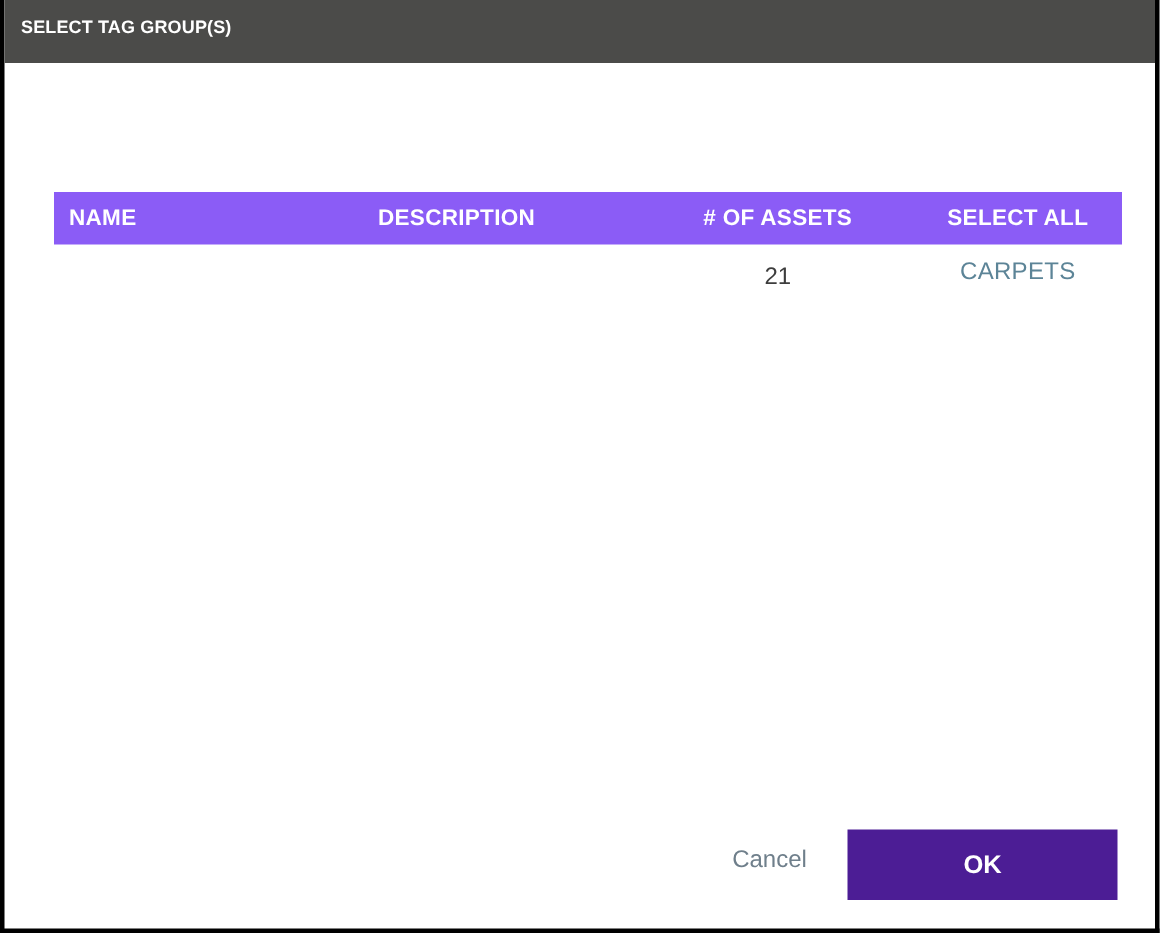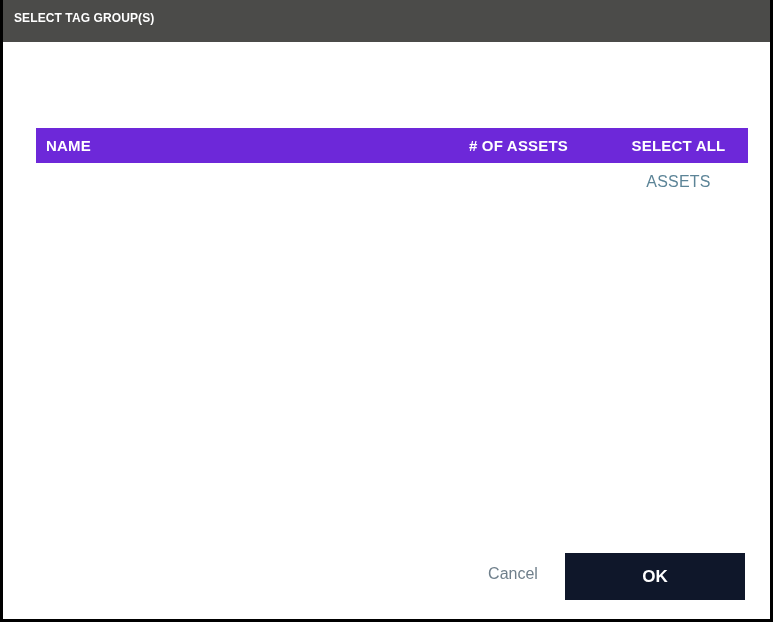--- a/index.html
+++ b/index.html
@@ -117,21 +117,21 @@
   
   .table {
     position: absolute;
     left: 33px;
     top: 128px;
     width: 712px;
   }
   .thead {
     position: relative;
     height: 35px;
-    background: #6d28d9;
+    background: #8b5cf6;
   }
   .th {
     position: absolute;
     top: 0;
     height: 35px;
     line-height: 35px;
     font-size: 15px;
     font-weight: bold;
     color: #ffffff;
     letter-spacing: 0.2px;
@@ -214,48 +214,50 @@
     position: absolute;
     left: 562px;
     top: 5px;
     width: 180px;
     height: 47px;
     line-height: 47px;
     text-align: center;
     font-size: 17px;
     font-weight: bold;
     color: #ffffff;
-    background: #0f172a;
+    background: #4c1d95;
     cursor: pointer;
     user-select: none;
   }
 </style>
 </head>
 <body>
 
 <div class="dialog">
 
   <div class="titlebar">
     <div class="titlebar-text">SELECT TAG GROUP(S)</div>
   </div>
 
 
   <div class="table">
 
     <div class="thead">
       <div class="th th-name">NAME</div>
+      <div class="th th-desc">DESCRIPTION</div>
       <div class="th th-select">SELECT ALL</div>
       <div class="th th-assets"># OF ASSETS</div>
     </div>
 
 
     <div class="row">
       <div class="cell c-desc"></div>
+      <div class="cell c-assets">21</div>
       <div class="c-action">
-        <div class="action-btn unselected">ASSETS</div>
+        <div class="action-btn unselected">CARPETS</div>
       </div>
     </div>
 
   </div>
 
   <div class="footer">
     <div class="cancel-btn">Cancel</div>
     <div class="ok-btn">OK</div>
   </div>
 

